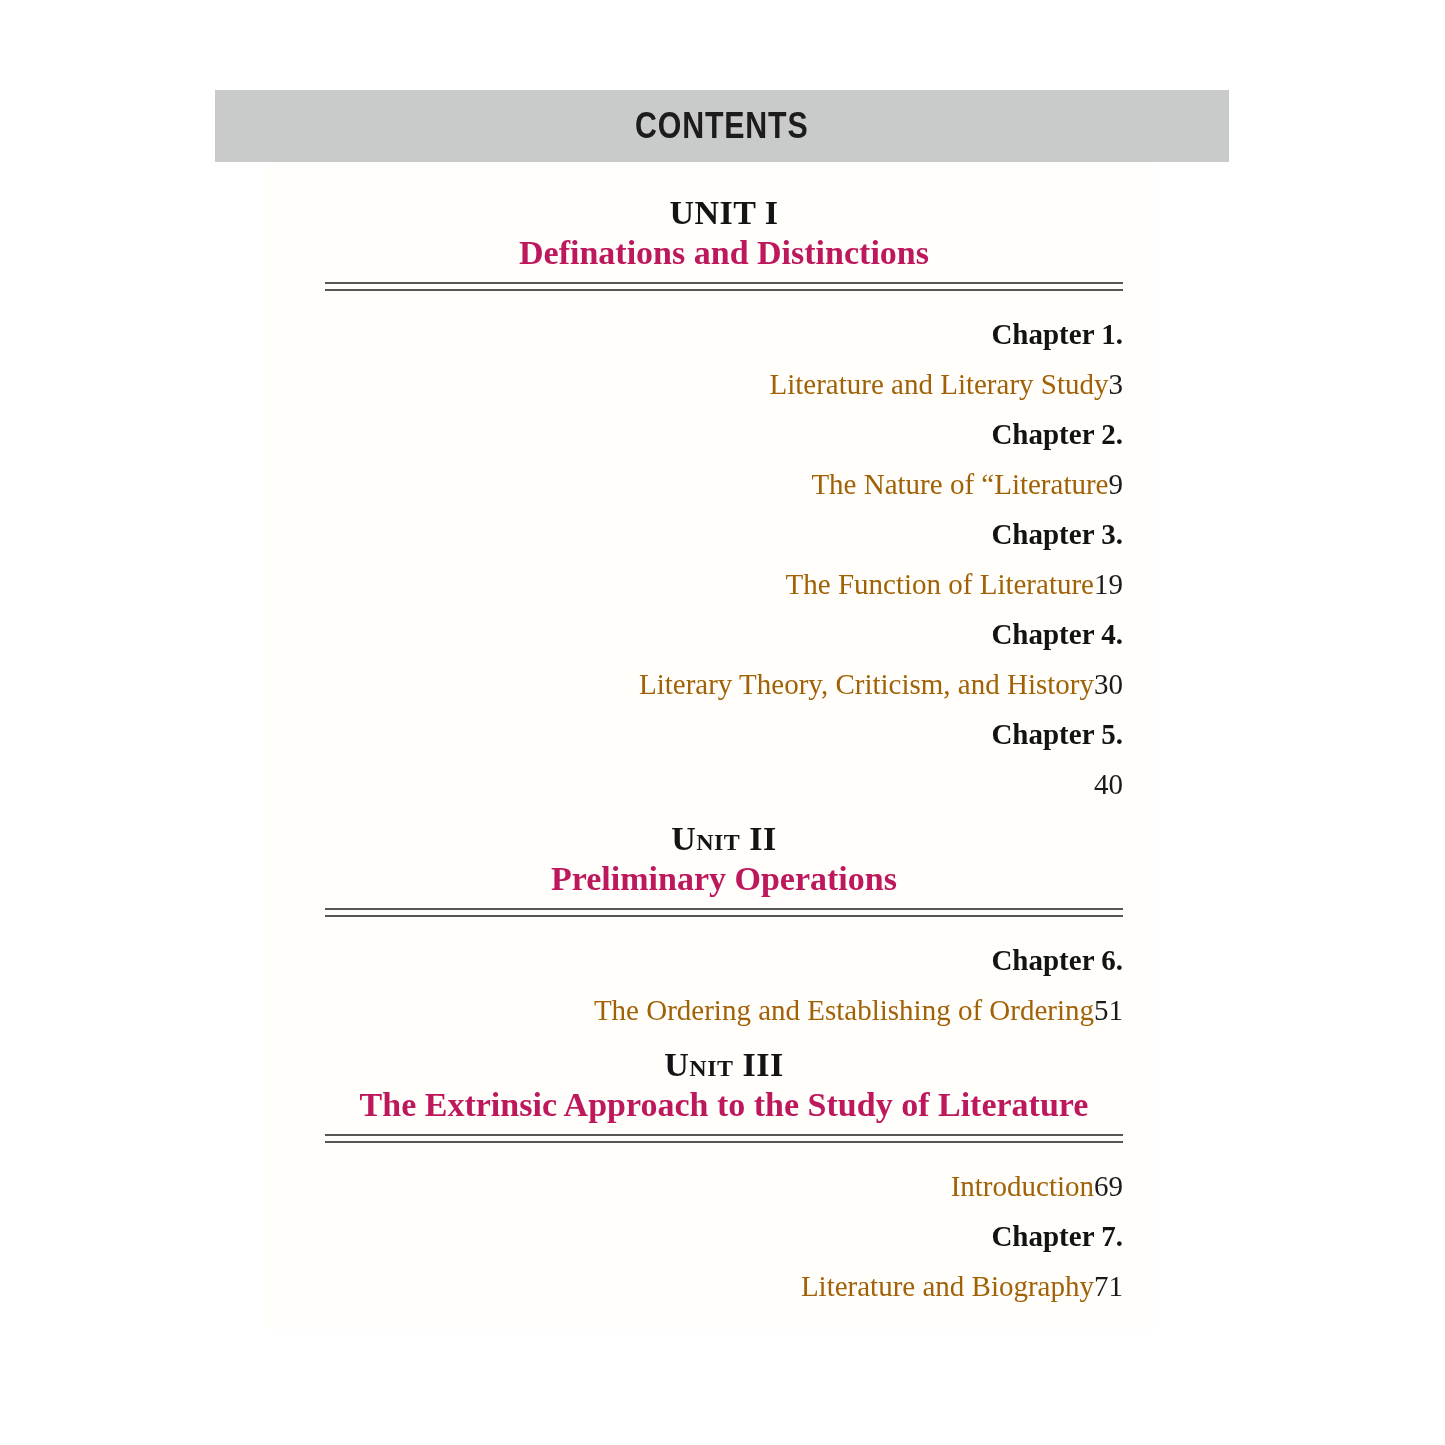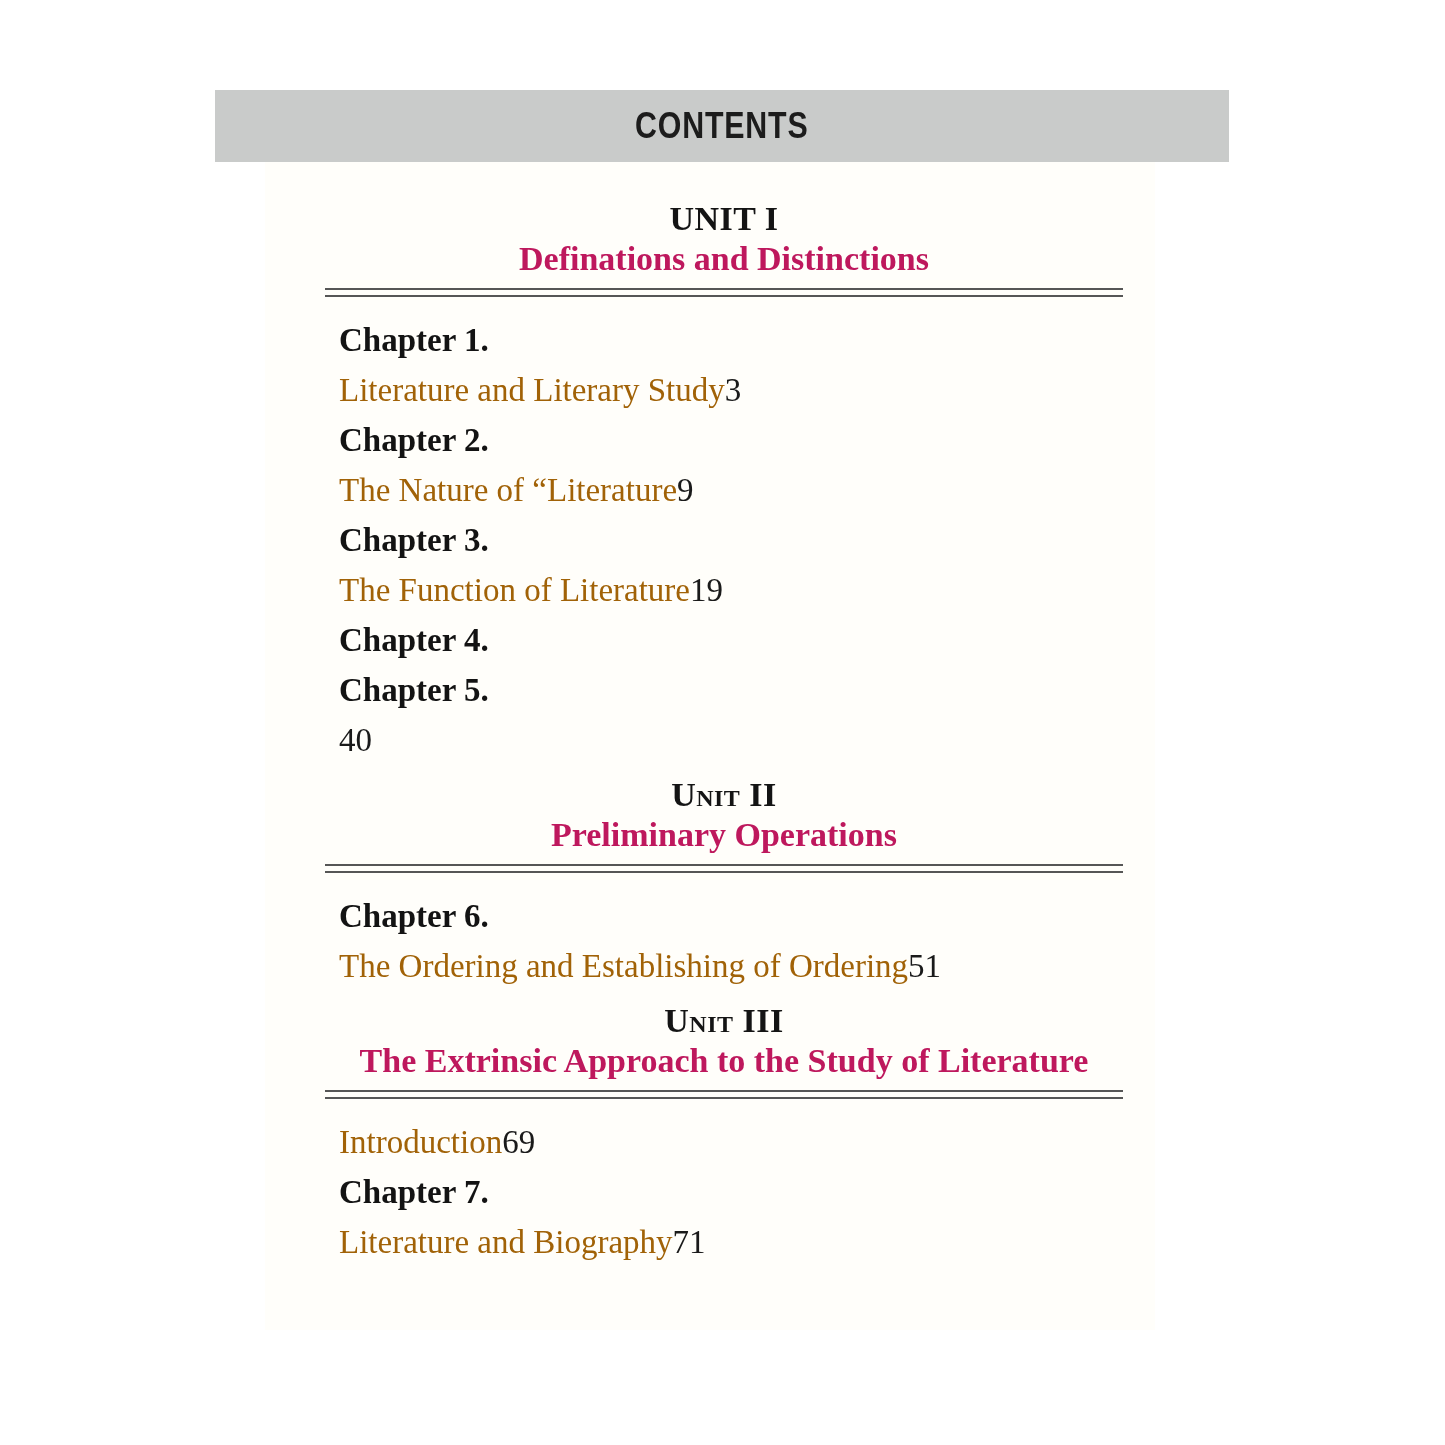--- a/index.html
+++ b/index.html
@@ -43,21 +43,21 @@
   .unit-label {
     text-align: center;
     font-weight: bold;
     font-size: 34px;
     line-height: 40px;
     font-variant: small-caps;
     letter-spacing: 0.5px;
     color: #141414;
     margin-top: 8px;
   }
-  .unit-label.first { margin-top: 14px; }
+  .unit-label.first { margin-top: 8px; }
   .unit-label.later { margin-top: 10px; }
 
   .unit-title {
     text-align: center;
     font-weight: bold;
     font-size: 34px;
     line-height: 40px;
     color: #be185d;
     white-space: nowrap;
   }
@@ -65,25 +65,25 @@
   .rule {
     margin-top: 9px;
     height: 5px;
     border-top: 2px solid #565656;
     border-bottom: 2px solid #565656;
   }
 
   .rows { padding: 18px 0 0 0; }
   .row {
     display: flex;
-    justify-content: flex-start;
+    justify-content: flex-end;
     align-items: baseline;
     height: 50px;
     line-height: 50px;
-    font-size: 33px;
+    font-size: 29px;
     padding-left: 14px;
   }
   .row .row-text { color: #a16207; }
   .row.bold .row-text { font-weight: bold; color: #131313; }
   .row .row-page { color: #1a1a1a; text-align: right; }
 </style>
 </head>
 <body>
 
 <div class="page">
@@ -117,20 +117,24 @@
       <div class="row bold">
         <span class="row-text">Chapter 3.</span>
       </div>
       <div class="row">
         <span class="row-text">The Function of Literature</span>
         <span class="row-page">19</span>
       </div>
       <div class="row bold">
         <span class="row-text">Chapter 4.</span>
       </div>
+      <div class="row">
+        <span class="row-text">Literary Theory, Criticism, and History</span>
+        <span class="row-page">30</span>
+      </div>
       <div class="row bold">
         <span class="row-text">Chapter 5.</span>
       </div>
       <div class="row">
         <span class="row-page">40</span>
       </div>
     </div>
 
     <div class="unit-label later">Unit II</div>
     <div class="unit-title">Preliminary Operations</div>

